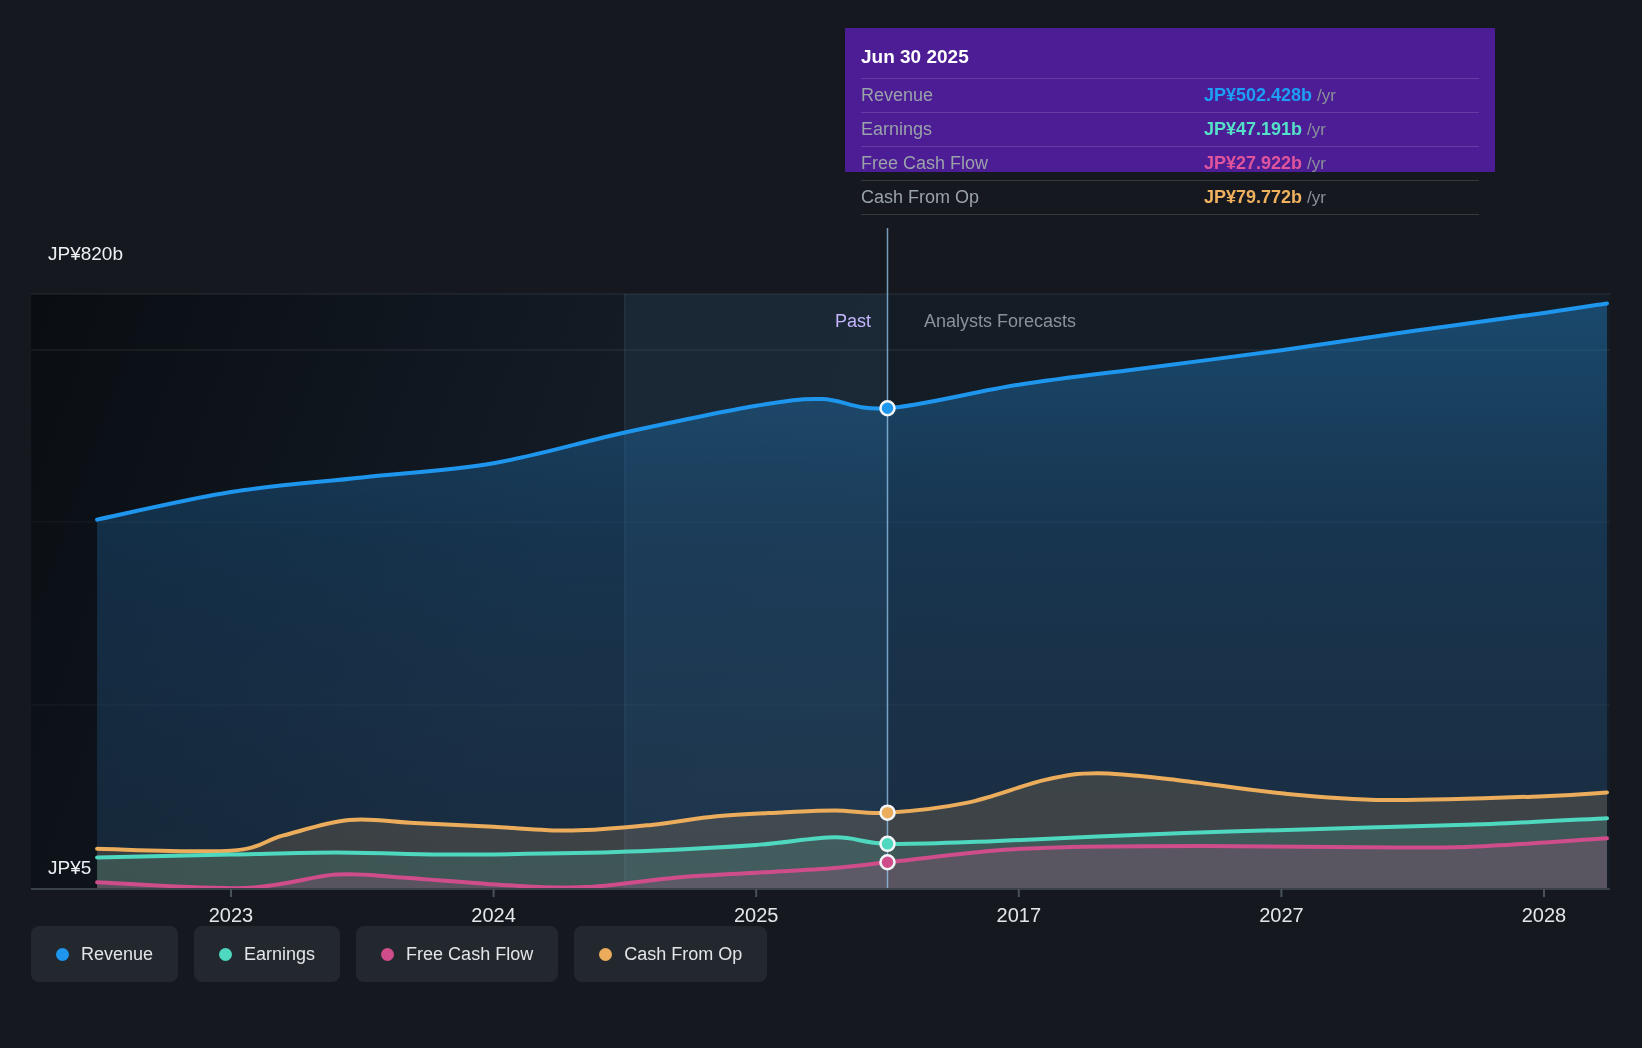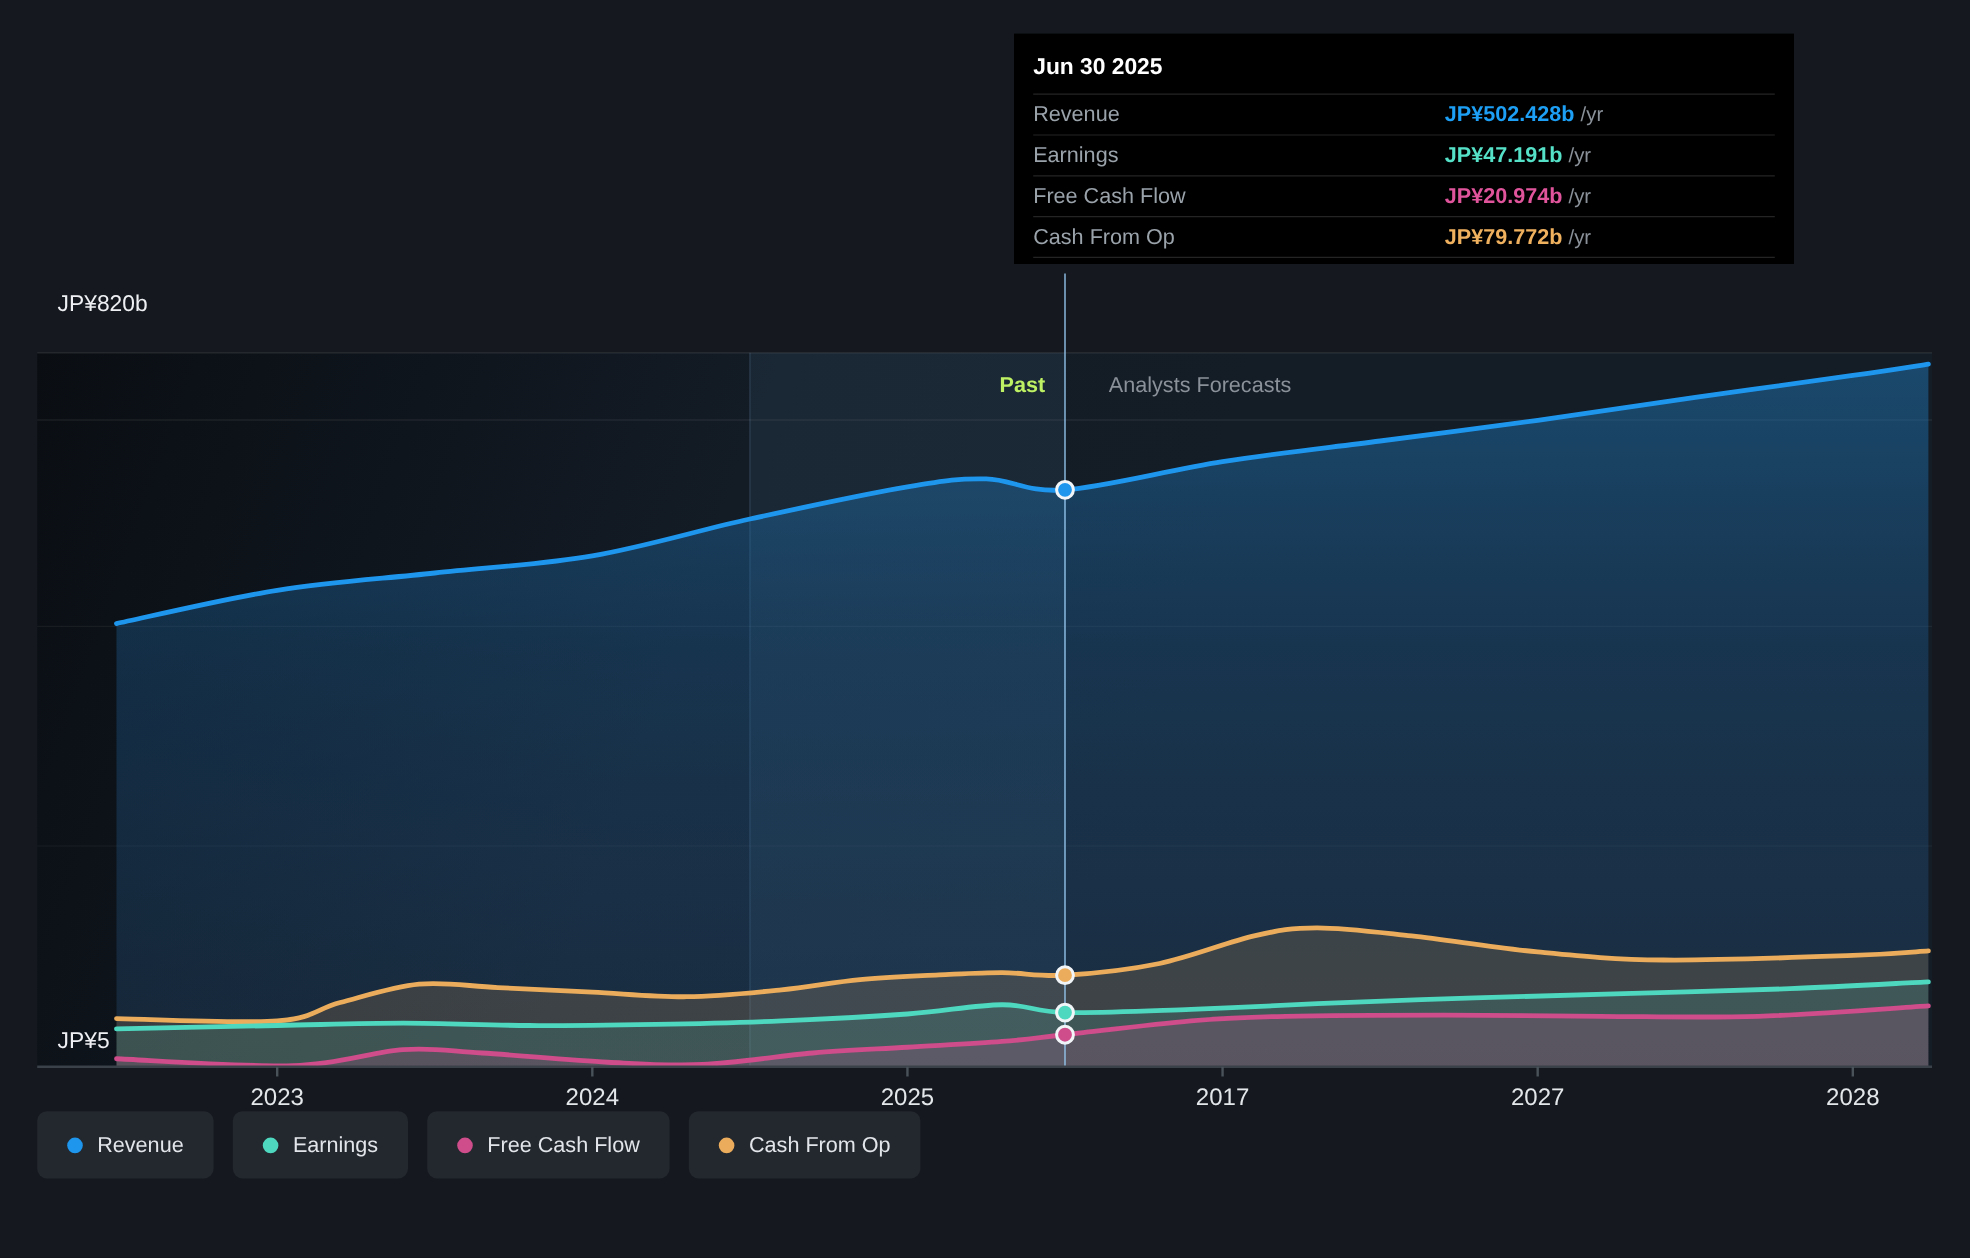--- a/index.html
+++ b/index.html
@@ -2,24 +2,24 @@
 <html><head>
 <meta charset="utf-8">
 <style>
   html,body{margin:0;padding:0;background:#15191F;}
   #stage{position:relative;width:1642px;height:1048px;background:#15191F;overflow:hidden;
          font-family:"Liberation Sans",sans-serif;-webkit-font-smoothing:antialiased;}
   #chart-svg{position:absolute;left:0;top:0;}
   .axis-label{position:absolute;color:#EDEFF2;font-size:19px;}
   .year-label{position:absolute;transform:translateX(-50%);color:#E4E7EA;font-size:20px;top:904px;}
   .section-label{position:absolute;top:311px;font-size:18px;}
-  #past-label{left:0;width:871px;text-align:right;color:#bef264;font-weight:700;}
+  #past-label{left:0;width:871px;text-align:right;color:#c4b5fd;font-weight:400;}
   #forecast-label{left:924px;color:#8B9199;text-align:right;}
   
-  #tooltip{position:absolute;left:845px;top:28px;width:650px;height:192px;background:#000000;
+  #tooltip{position:absolute;left:845px;top:28px;width:650px;height:144px;background:#4c1d95;
            box-sizing:border-box;padding:10px 16px 28px 16px;z-index:5;}
   #tooltip-date{height:40px;line-height:38px;color:#FFFFFF;font-size:19px;font-weight:700;
                 border-bottom:1px solid rgba(255,255,255,0.14);}
   .t-row{display:flex;align-items:center;height:33px;border-bottom:1px solid rgba(255,255,255,0.14);
          font-size:18px;}
   .t-label{flex:0 0 343px;color:#9AA2AA;}
   .t-value{font-weight:700;}
   .t-suffix{color:#8A9199;font-weight:400;font-size:17px;margin-left:5px;}
   
   #legend{position:absolute;left:31px;top:926px;display:flex;gap:16px;}
@@ -102,21 +102,21 @@
   </div>
 
   <div class="t-row">
     <span class="t-label">Earnings</span>
     <span class="t-value" style="color: rgb(85, 224, 200);">JP¥47.191b</span>
     <span class="t-suffix">/yr</span>
   </div>
 
   <div class="t-row">
     <span class="t-label">Free Cash Flow</span>
-    <span class="t-value" style="color: rgb(224, 84, 156);">JP¥20.974b</span>
+    <span class="t-value" style="color: rgb(224, 84, 156);">JP¥27.922b</span>
     <span class="t-suffix">/yr</span>
   </div>
 
   <div class="t-row">
     <span class="t-label">Cash From Op</span>
     <span class="t-value" style="color: rgb(240, 177, 95);">JP¥79.772b</span>
     <span class="t-suffix">/yr</span>
   </div>
 </div>
   </div>

